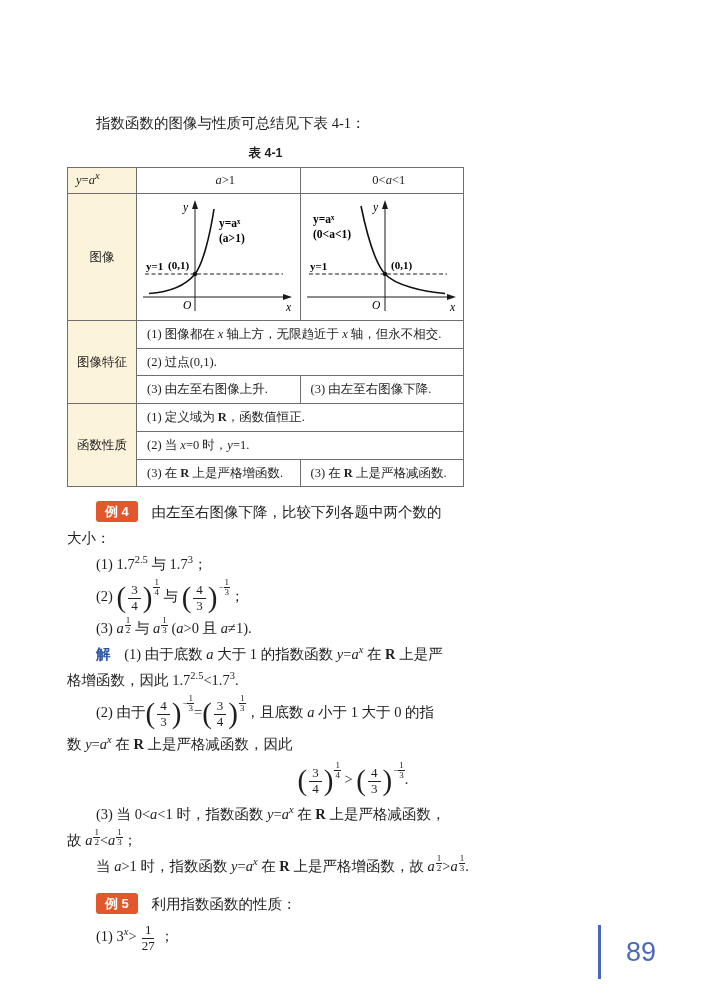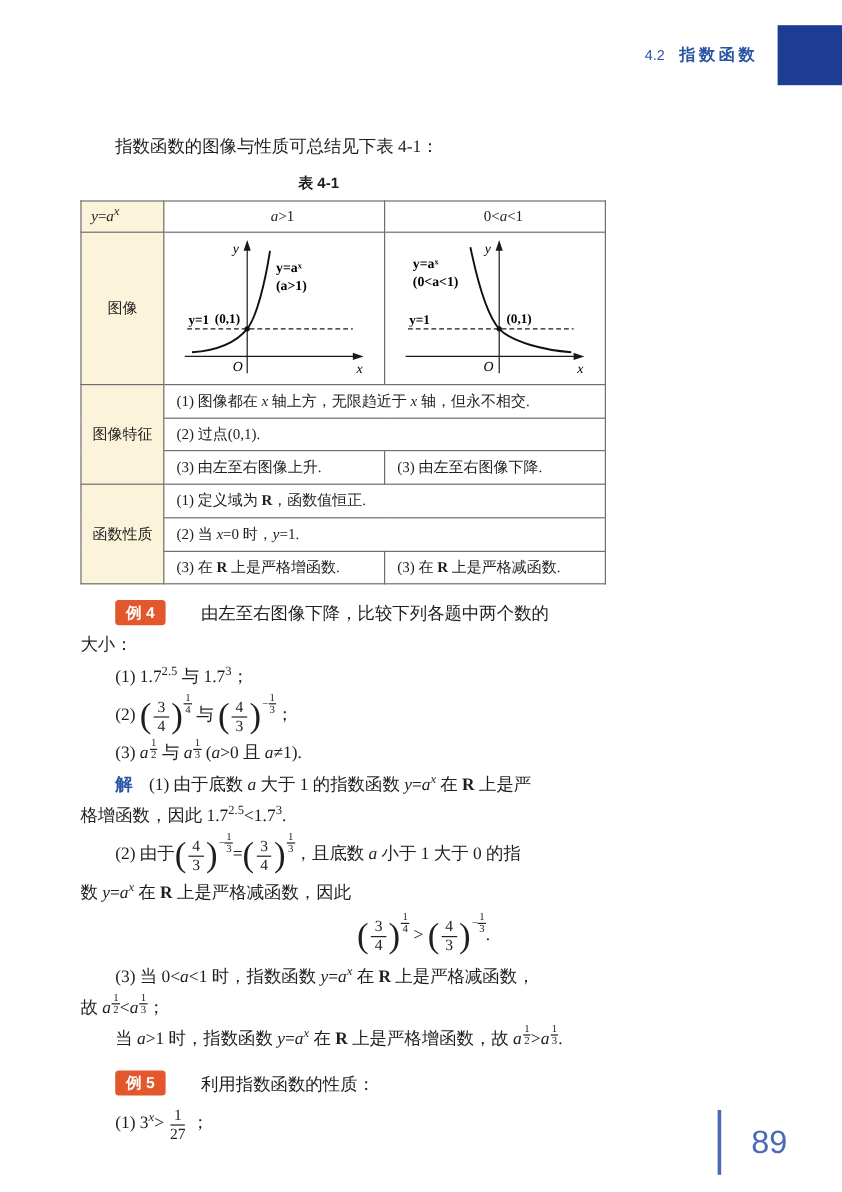--- a/index.html
+++ b/index.html
@@ -13,39 +13,39 @@
             font-size:13.5px;letter-spacing:3px;margin-right:16px;}
   .hdr .block{width:54px;height:50px;background:#1d3c94;}
 
   
   .content{position:absolute;left:67px;top:112px;width:572px;}
   .intro{margin:0;font-size:14.5px;line-height:1.6;text-indent:2em;}
   .tcap{width:397px;text-align:center;font-weight:bold;font-size:12.5px;
         font-family:"Liberation Sans",sans-serif;margin:10px 0 5px;}
 
   
-  table.props{border-collapse:collapse;width:438px;font-size:12.5px;table-layout:fixed;}
+  table.props{border-collapse:collapse;width:397px;font-size:12.5px;table-layout:fixed;}
   .props th,.props td{border:1px solid #6e6e6e;padding:3px 6px;font-weight:normal;line-height:1.5;}
   .props th.lbl{background:#fbf3da;width:56px;text-align:center;padding:3px 4px;}
   .props th.first{text-align:left;padding-left:8px;}
   .props td.c{text-align:center;padding-left:20px;}
   .props td.txt{padding:4px 8px 4px 10px;}
   .props td.gcell{padding:3px 1px;text-align:center;vertical-align:middle;}
   .props svg{display:block;margin:0 auto;}
 
   
   .para{margin:0;font-size:14.5px;line-height:26px;}
   .ind{text-indent:2em;}
   .tall{line-height:38px;}
   .eqline{text-align:center;line-height:44px;}
   .ex{margin-top:12px;}
 
   .badge{display:inline-block;background:#e2572b;color:#fff;font-family:"Liberation Sans",sans-serif;
          font-size:13px;font-weight:bold;line-height:17px;padding:2px 9px;border-radius:3px;
-         margin-right:26px;vertical-align:1px;text-indent:0;}
+         margin-right:10px;vertical-align:1px;text-indent:0;}
   .jie{color:#2b55a5;font-weight:bold;margin-right:10px;}
 
   
   sup{line-height:0;}
   sup.e1{font-size:10.5px;}
   sup.e2{font-size:8px;}
   .frac{display:inline-flex;flex-direction:column;align-items:center;vertical-align:middle;
         line-height:1.15;font-size:13px;margin:0 2px;text-indent:0;}
   .frac .num{border-bottom:1px solid #222;padding:0 3px;}
   .frac .den{padding:0 3px;}
@@ -62,25 +62,20 @@
   .vbar{width:2.5px;height:54px;background:#4a69b5;margin-right:14px;}
   .pno{font-family:"Liberation Sans",sans-serif;font-size:27px;color:#4a69b5;}
 
   .gtext{font-family:"Liberation Serif","DejaVu Serif",serif;}
 </style>
 </head>
 <body>
 
 <div class="page">
 
-  <header class="hdr">
-    <span class="sec">4.2</span>
-    <span class="ttl">指数函数</span>
-    <div class="block"></div>
-  </header>
 
   <main class="content">
 
     <p class="intro">指数函数的图像与性质可总结见下表 4-1：</p>
 
     <div class="tcap">表 4-1</div>
 
     <table class="props">
       <tbody>
         <tr>

